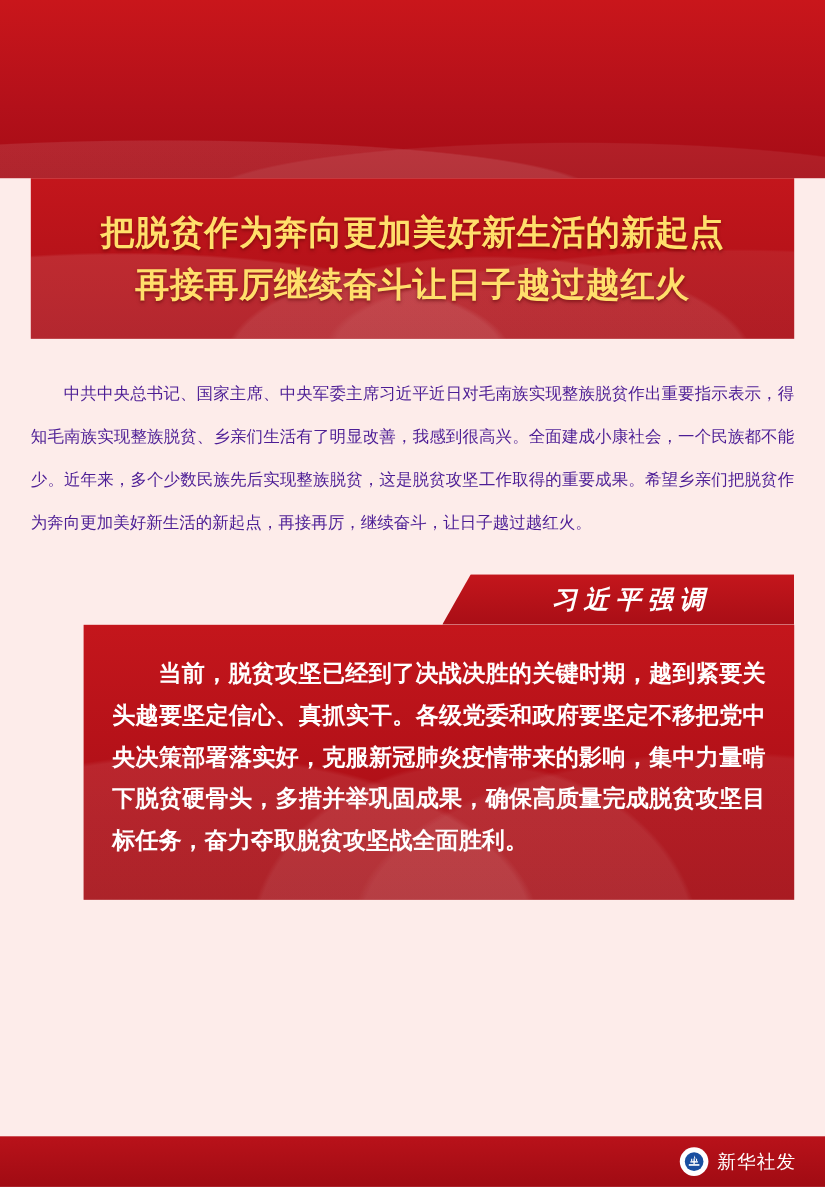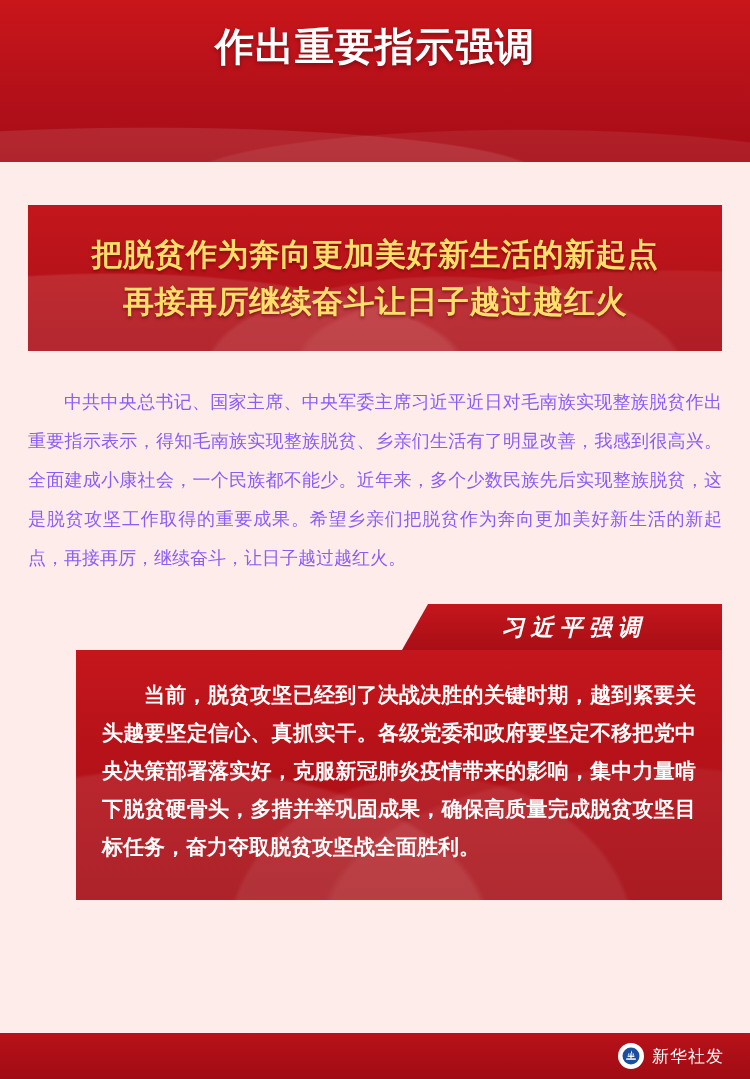--- a/index.html
+++ b/index.html
@@ -46,21 +46,20 @@
 
   
   .page-body {
     position: relative;
     padding: 0 28px;
   }
 
   
   .highlight-block {
     position: relative;
-    margin-top: 43px;
     background: linear-gradient(180deg, #c3161c 0%, #ab0f17 100%);
     padding: 26px 22px 26px;
     overflow: hidden;
   }
   .highlight-block::after {
     content: "";
     position: absolute;
     inset: 0;
     background:
       radial-gradient(ellipse at 12% 110%, rgba(255,255,255,0.10) 0 40%, transparent 41%),
@@ -77,22 +76,22 @@
     font-size: 31px;
     line-height: 47px;
     letter-spacing: 0.5px;
     text-shadow: 0 2px 3px rgba(80,0,0,0.5);
   }
   .highlight-text span { display: block; }
 
   
   .main-paragraph {
     margin-top: 32px;
-    color: #8b5cf6;
-    font-size: 18px;
+    color: #4c1d95;
+    font-size: 15px;
     line-height: 39px;
     text-indent: 2em;
     text-align: justify;
     font-family: "Liberation Serif", serif;
   }
 
   
   .emphasis-wrap {
     position: relative;
     margin-top: 26px;
@@ -181,21 +180,20 @@
     color: #ffffff;
     font-size: 17px;
     letter-spacing: 1px;
   }
 </style>
 </head>
 <body>
 
 <div class="header">
   <div class="header-title">
-    <span class="line2">作出重要指示强调</span>
   </div>
 </div>
 
 <div class="page-body">
 
   <div class="highlight-block">
     <div class="highlight-text">
       <span>把脱贫作为奔向更加美好新生活的新起点</span>
       <span>再接再厉继续奋斗让日子越过越红火</span>
     </div>

